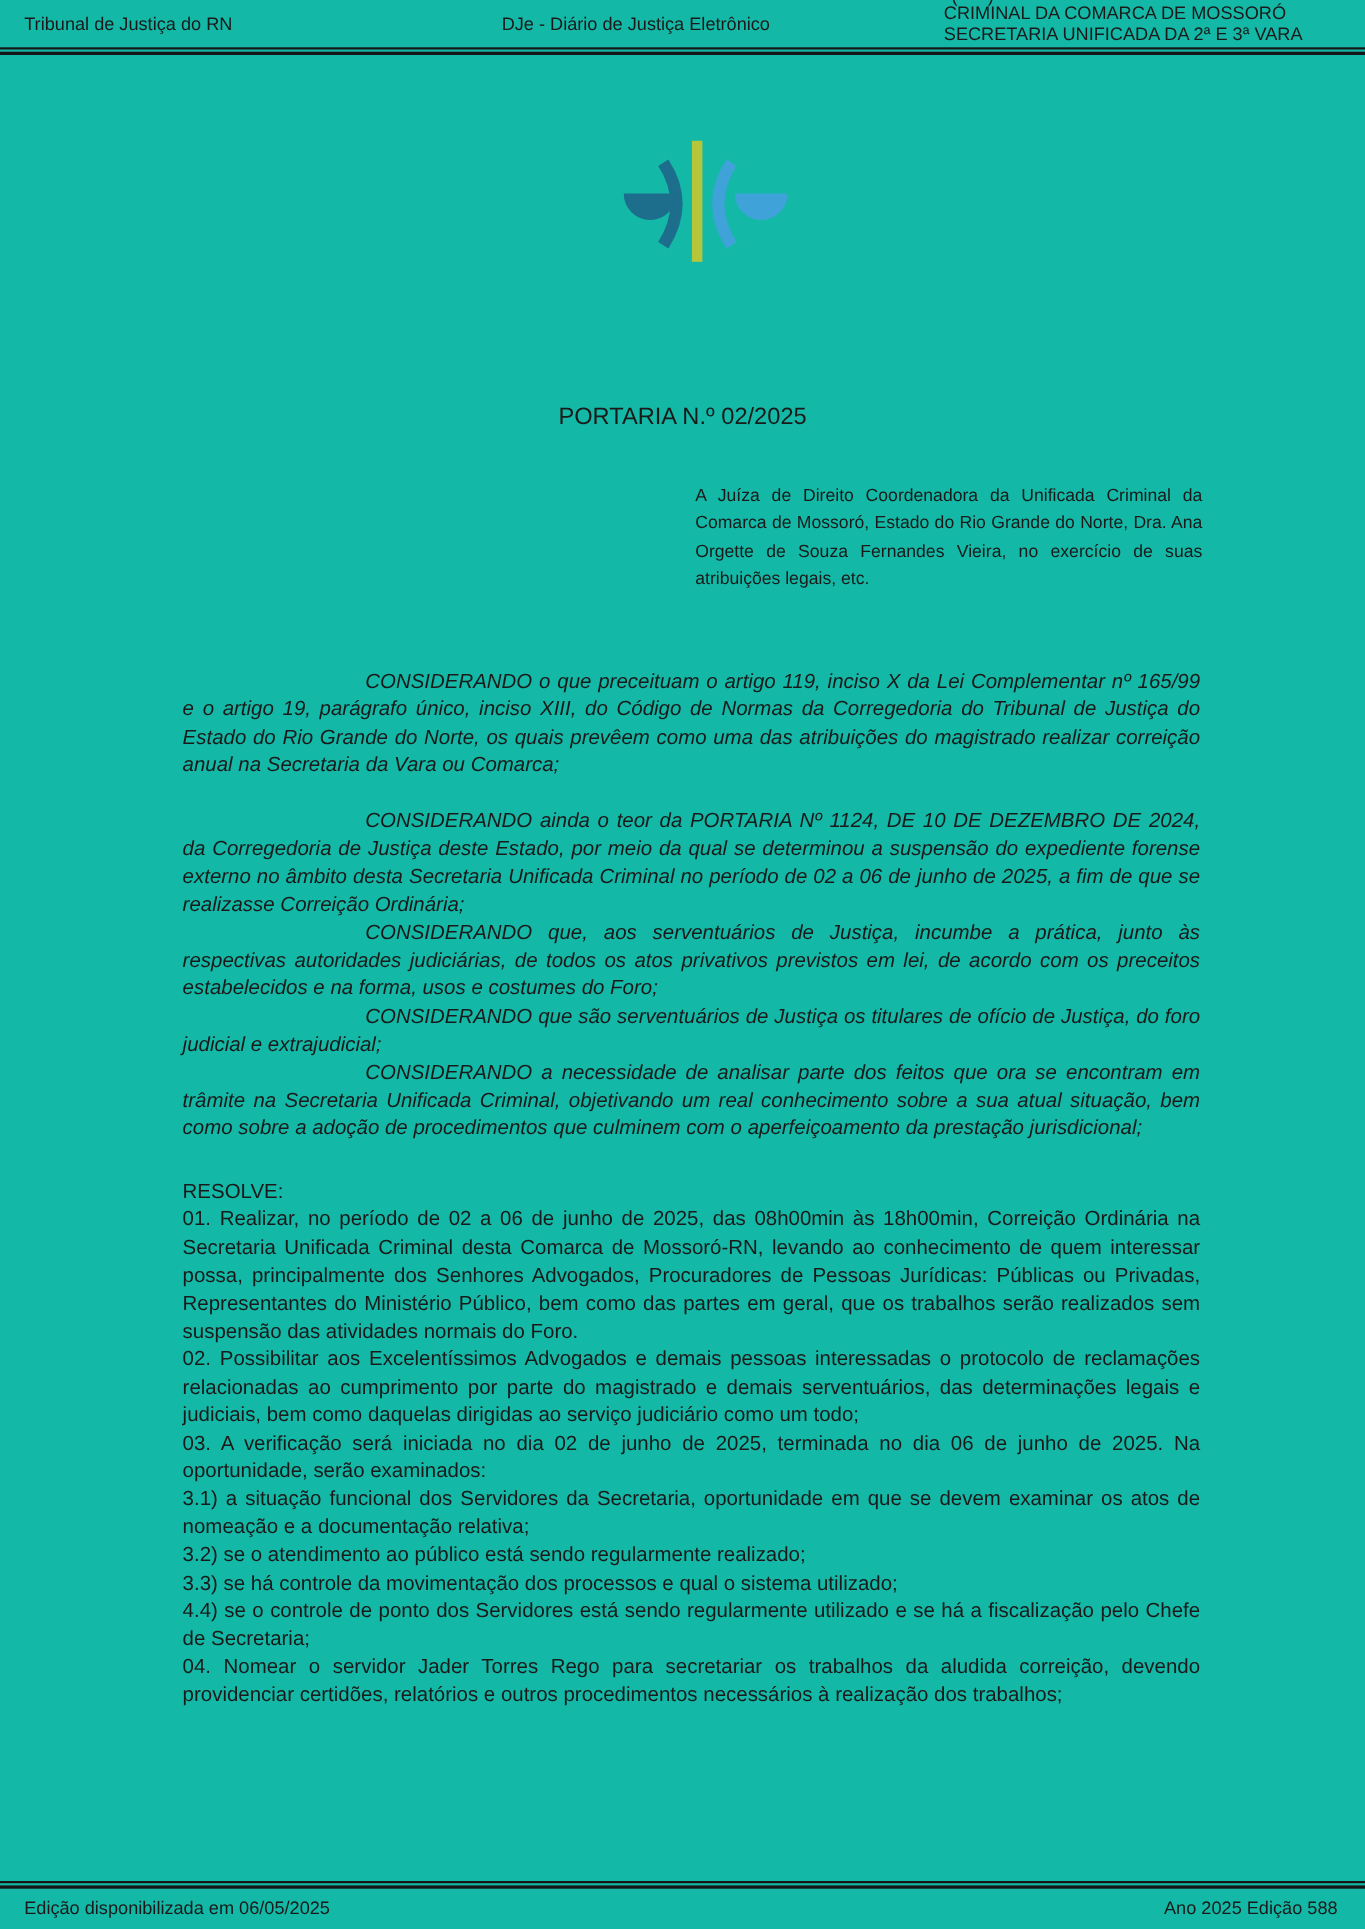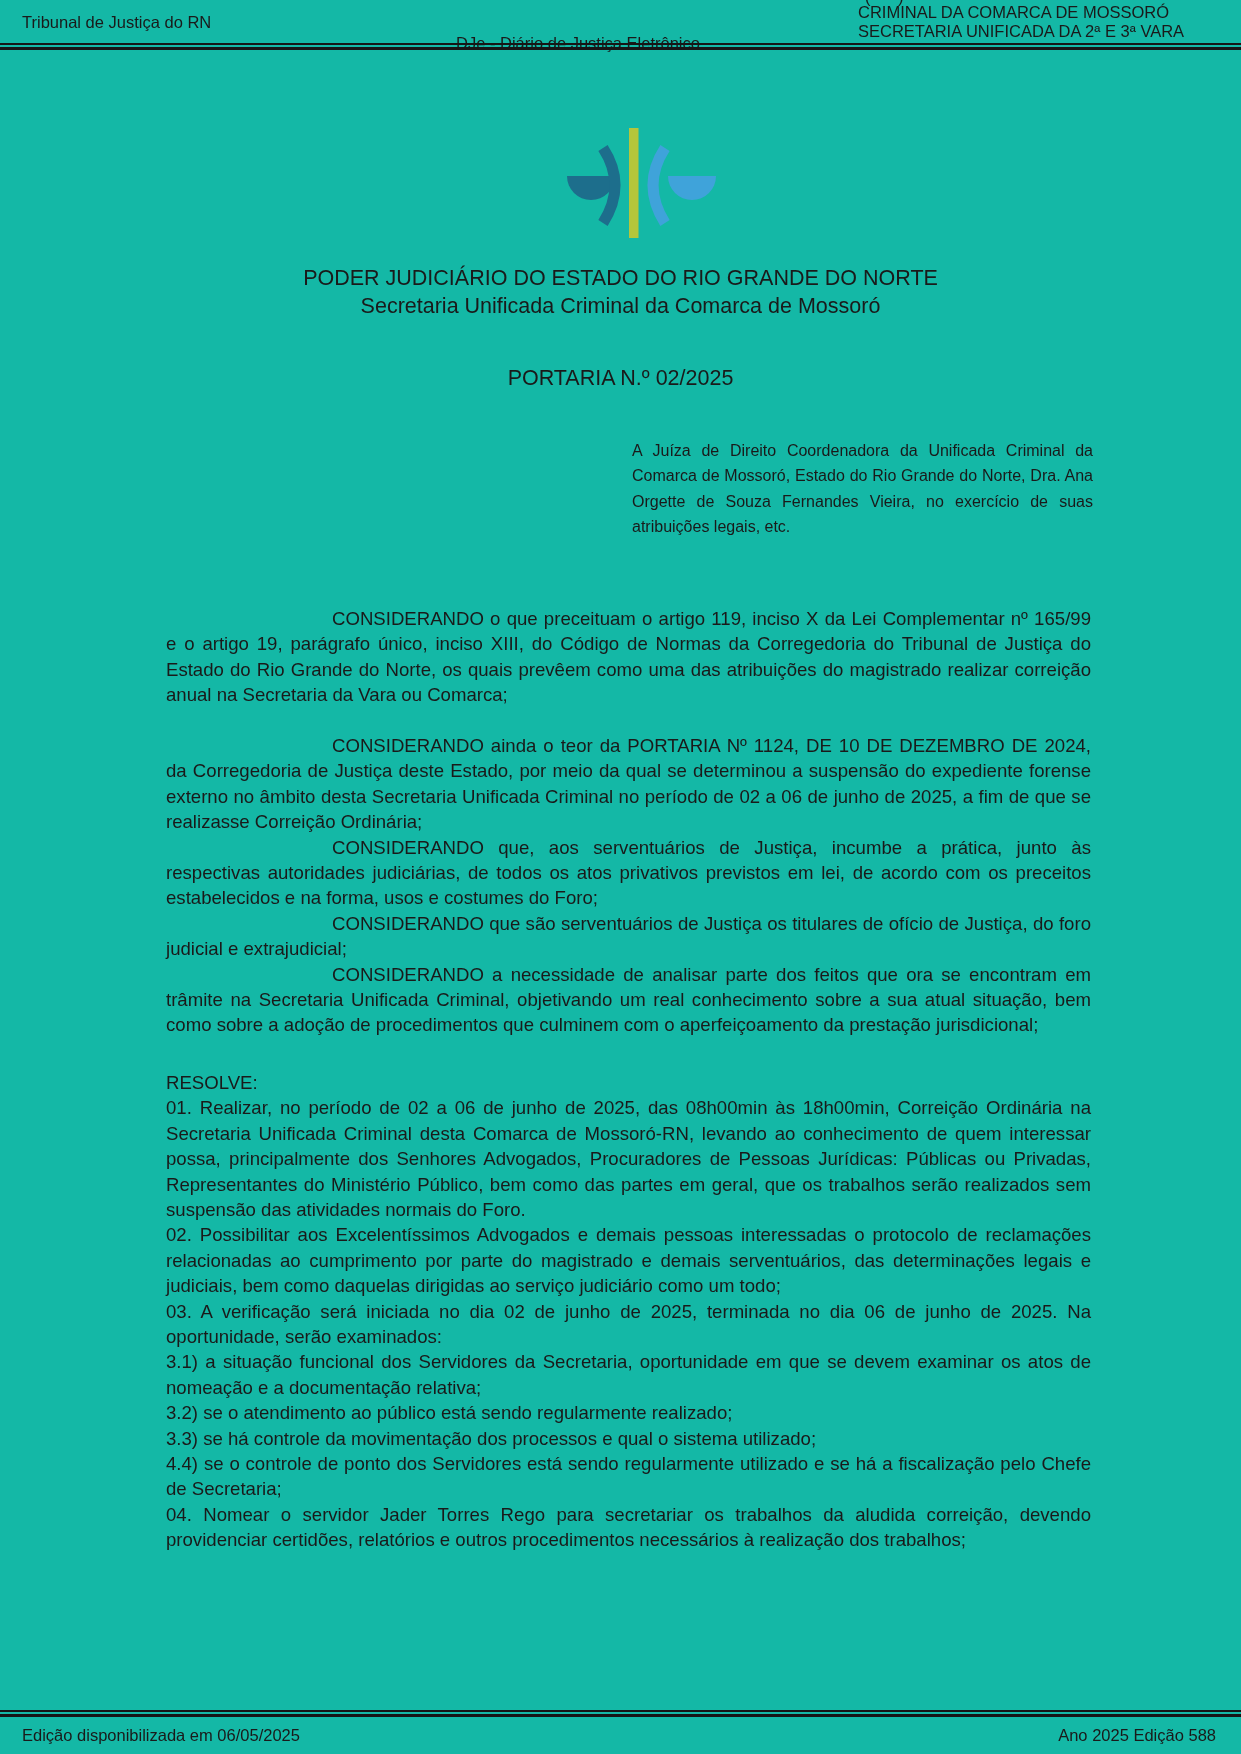--- a/index.html
+++ b/index.html
@@ -8,40 +8,40 @@
   .page {
     position:relative;
     width:1241px; height:1754px;
     background:#14b8a6;
     overflow:hidden;
     color:#1a1a1a;
     font-family:"Liberation Sans","DejaVu Sans",sans-serif;
   }
   
   .hdr-left  { position:absolute; left:22px;  top:13px; font-size:16.5px; }
-  .hdr-center{ position:absolute; left:428px; top:13px; width:300px; text-align:center; font-size:16.5px;margin-top:21px; }
+  .hdr-center{ position:absolute; left:428px; top:13px; width:300px; text-align:center; font-size:16.5px; }
   .hdr-right { position:absolute; left:858px; top:3px;  font-size:16.5px; line-height:19px; }
   .hdr-clip  { position:absolute; left:7px; top:-15px; line-height:19px; white-space:pre; }
   .rule { border-top:2px solid #161616; border-bottom:3px solid #161616; height:7px; }
   .rule-top    { position:absolute; left:0; top:43px;   width:1241px; }
   .rule-bottom { position:absolute; left:0; top:1710px; width:1241px; }
   
   .logo { position:absolute; left:515px; top:115px; width:228px; height:125px; }
   
   .title-block { position:absolute; left:0; top:265px; width:1241px; text-align:center;
                  font-size:21.5px; line-height:27.5px; }
   .subject { position:absolute; left:0; top:366px; width:1241px; text-align:center; font-size:21.5px; }
   
   .preamble { position:absolute; left:632px; top:438px; width:461px;
               font-size:16px; line-height:25.4px; text-align:justify; }
   
   .doc-body { position:absolute; left:166px; top:606px; width:925px;
               font-size:18.6px; line-height:25.4px; }
   .doc-body p { text-align:justify; }
-  p.consideranda { text-indent:166px; }
+  p.consideranda { text-indent:166px;font-style:italic; }
   p.gap-below { margin-bottom:25.4px; }
   .resolve { margin-top:32px; }
   
   .ftr { position:absolute; top:1726px; font-size:16.5px; }
   .ftr-left  { left:22px; }
   .ftr-center{ left:428px; width:240px; text-align:center;margin-top:48px; }
   .ftr-right { right:25px; text-align:right; }
 </style>
 </head>
 <body>
@@ -62,24 +62,20 @@
   <div class="logo">
     <svg width="228" height="125" viewBox="0 0 228 125" xmlns="http://www.w3.org/2000/svg">
       <path d="M 52 61 A 24 24 0 0 0 100 61 Z" fill="#1d6e8c"></path>
       <path d="M 88 33 Q 112 70 88 108" fill="none" stroke-width="11" stroke="#1d6e8c"></path>
       <rect x="114" y="13" width="9.5" height="110" fill="#b5c63b"></rect>
       <path d="M 150 33 Q 126 70 150 108" fill="none" stroke-width="11" stroke="#3fa3da"></path>
       <path d="M 153 61 A 24 24 0 0 0 201 61 Z" fill="#3fa3da"></path>
     </svg>
   </div>
 
-  <div class="title-block">
-    <div>PODER JUDICIÁRIO DO ESTADO DO RIO GRANDE DO NORTE</div>
-    <div>Secretaria Unificada Criminal da Comarca de Mossoró</div>
-  </div>
 
   <div class="subject">PORTARIA N.º 02/2025</div>
 
   <div class="preamble">A Juíza de Direito Coordenadora da Unificada Criminal da Comarca de Mossoró, Estado do Rio Grande do Norte, Dra. Ana Orgette de Souza Fernandes Vieira, no exercício de suas atribuições legais, etc.</div>
 
   <main class="doc-body">
     <p class="consideranda gap-below">CONSIDERANDO o que preceituam o artigo 119, inciso X da Lei Complementar nº 165/99 e o artigo 19, parágrafo único, inciso XIII, do Código de Normas da Corregedoria do Tribunal de Justiça do Estado do Rio Grande do Norte, os quais prevêem como uma das atribuições do magistrado realizar correição anual na Secretaria da Vara ou Comarca;</p>
     <p class="consideranda">CONSIDERANDO ainda o teor da PORTARIA Nº 1124, DE 10 DE DEZEMBRO DE 2024, da Corregedoria de Justiça deste Estado, por meio da qual se determinou a suspensão do expediente forense externo no âmbito desta Secretaria Unificada Criminal no período de 02 a 06 de junho de 2025, a fim de que se realizasse Correição Ordinária;</p>
     <p class="consideranda">CONSIDERANDO que, aos serventuários de Justiça, incumbe a prática, junto às respectivas autoridades judiciárias, de todos os atos privativos previstos em lei, de acordo com os preceitos estabelecidos e na forma, usos e costumes do Foro;</p>
     <p class="consideranda">CONSIDERANDO que são serventuários de Justiça os titulares de ofício de Justiça, do foro judicial e extrajudicial;</p>

